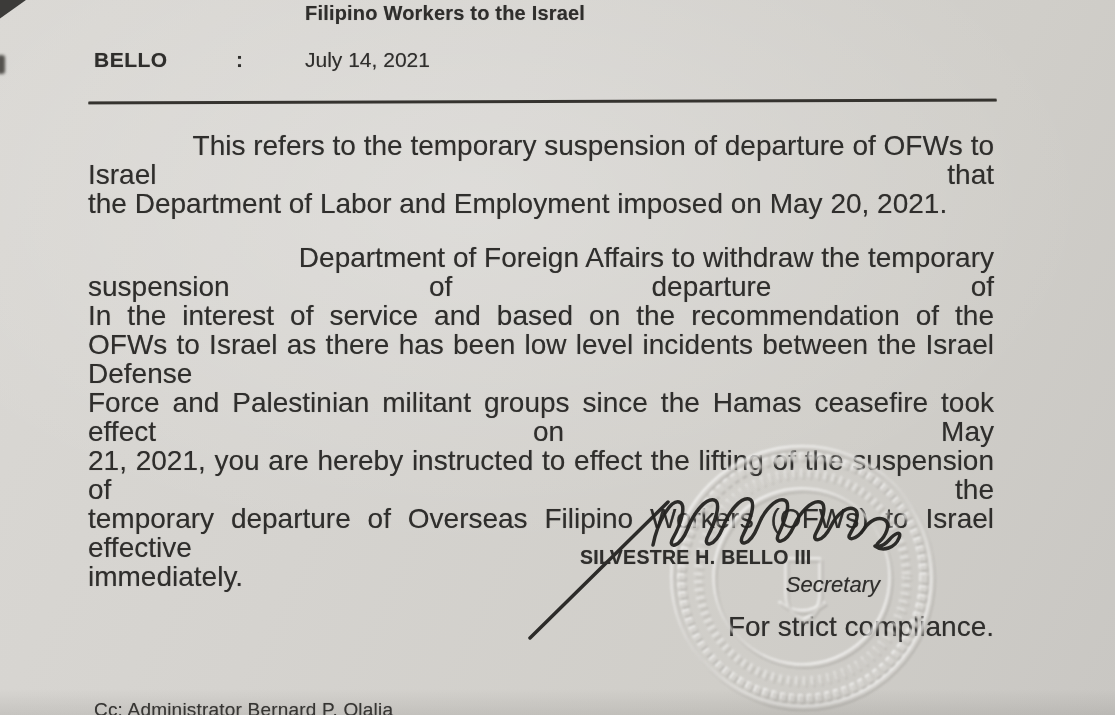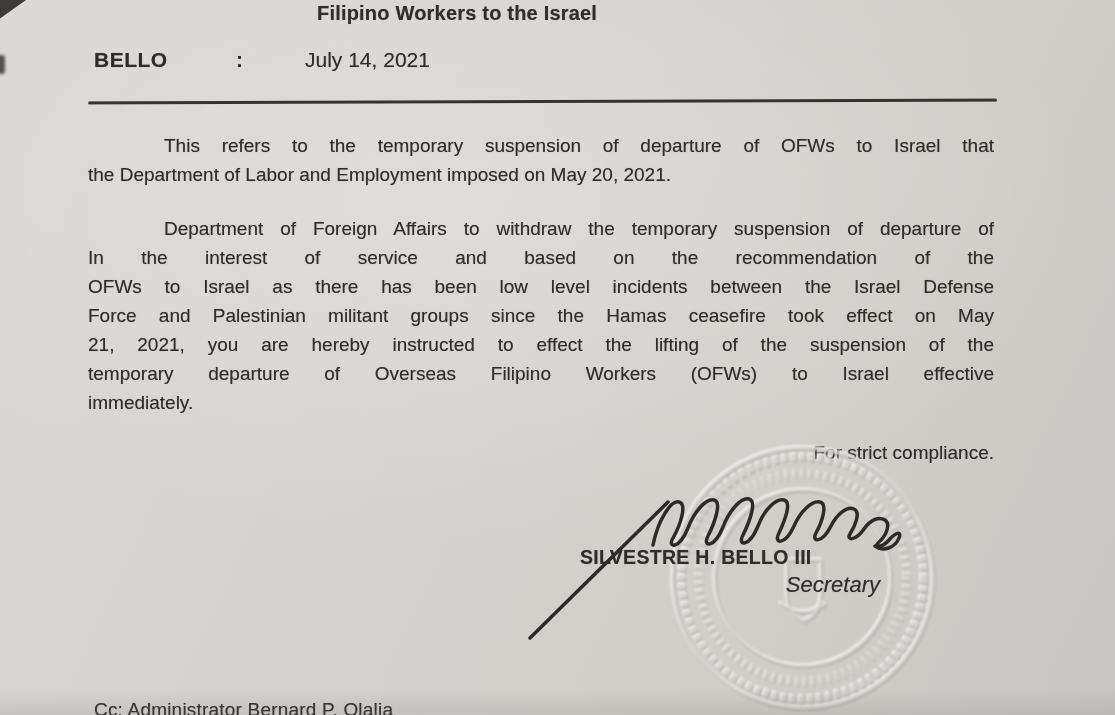--- a/index.html
+++ b/index.html
@@ -11,32 +11,32 @@
       linear-gradient(115deg,#dad8d4 0%, #d5d3cf 38%, #d0cec9 72%, #c9c7c3 100%);
     text-shadow:0 0 0.8px rgba(47,46,44,0.45);
   }
   .bottom-shade{position:absolute;left:0;bottom:0;width:100%;height:26px;
     background:linear-gradient(rgba(120,118,114,0), rgba(110,108,104,0.16));}
   .corner-shadow{position:absolute;left:-5px;top:-5px;width:38px;height:27px;
     background:#3c3b39;clip-path:polygon(0 0,100% 0,0 100%);filter:blur(2px);}
   .edge-notch{position:absolute;left:-3px;top:55px;width:8px;height:19px;border-radius:3px;
     background:#54524e;filter:blur(1.6px);}
 
-  .subject-cont{position:absolute;left:317px;top:0px;font-size:20px;font-weight:bold;
+  .subject-cont{position:absolute;left:305px;top:0px;font-size:20px;font-weight:bold;
     line-height:26px;letter-spacing:0.2px;white-space:nowrap;}
 
   .date-row{position:absolute;left:94px;top:47px;height:28px;font-size:21px;line-height:26px;}
   .date-label{position:absolute;left:0;font-weight:bold;letter-spacing:0.5px;}
   .date-colon{position:absolute;left:142px;font-weight:bold;}
   .date-value{position:absolute;left:211px;white-space:nowrap;}
 
   .rule{position:absolute;left:88px;top:100px;width:909px;height:3.4px;background:#35332f;
     border-radius:2px;transform:rotate(-0.18deg);filter:blur(0.35px);}
 
-  .body-text{position:absolute;left:88px;top:131px;width:906px;font-size:19px;line-height:29px;}
+  .body-text{position:absolute;left:88px;top:131px;width:906px;font-size:28px;line-height:29px;}
   .para{margin:0;}
   .para + .para{margin-top:25px;}
   .para.p3{margin-top:21px;}
   .para .ln{white-space:normal;}
   .para .ln.just{text-align:justify;text-align-last:justify;}
   .para.indented .ln:first-child{text-indent:76px;text-align:right;}
 
   .seal{position:absolute;left:660px;top:438px;width:286px;height:282px;
     filter:blur(1.1px);opacity:0.9;}
   .signature-svg{position:absolute;left:495px;top:450px;width:430px;height:200px;

